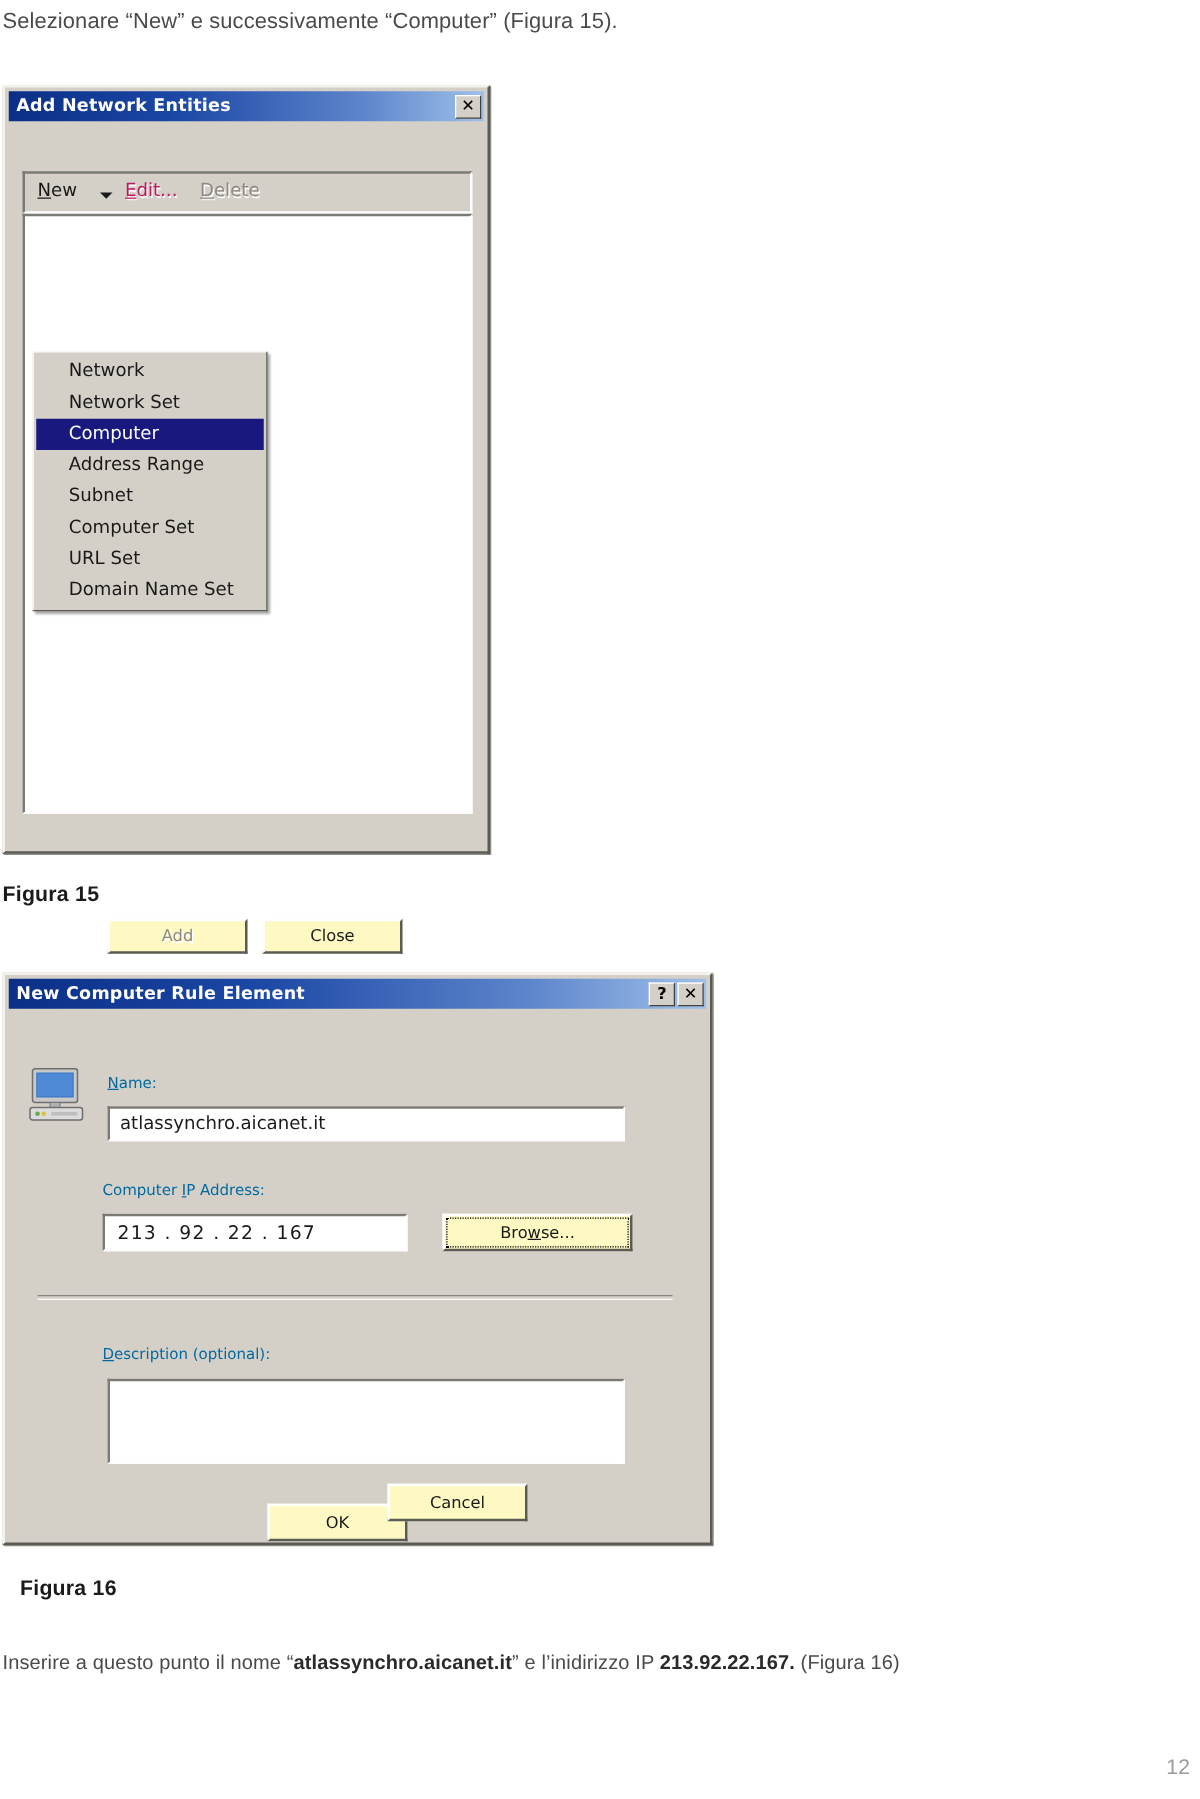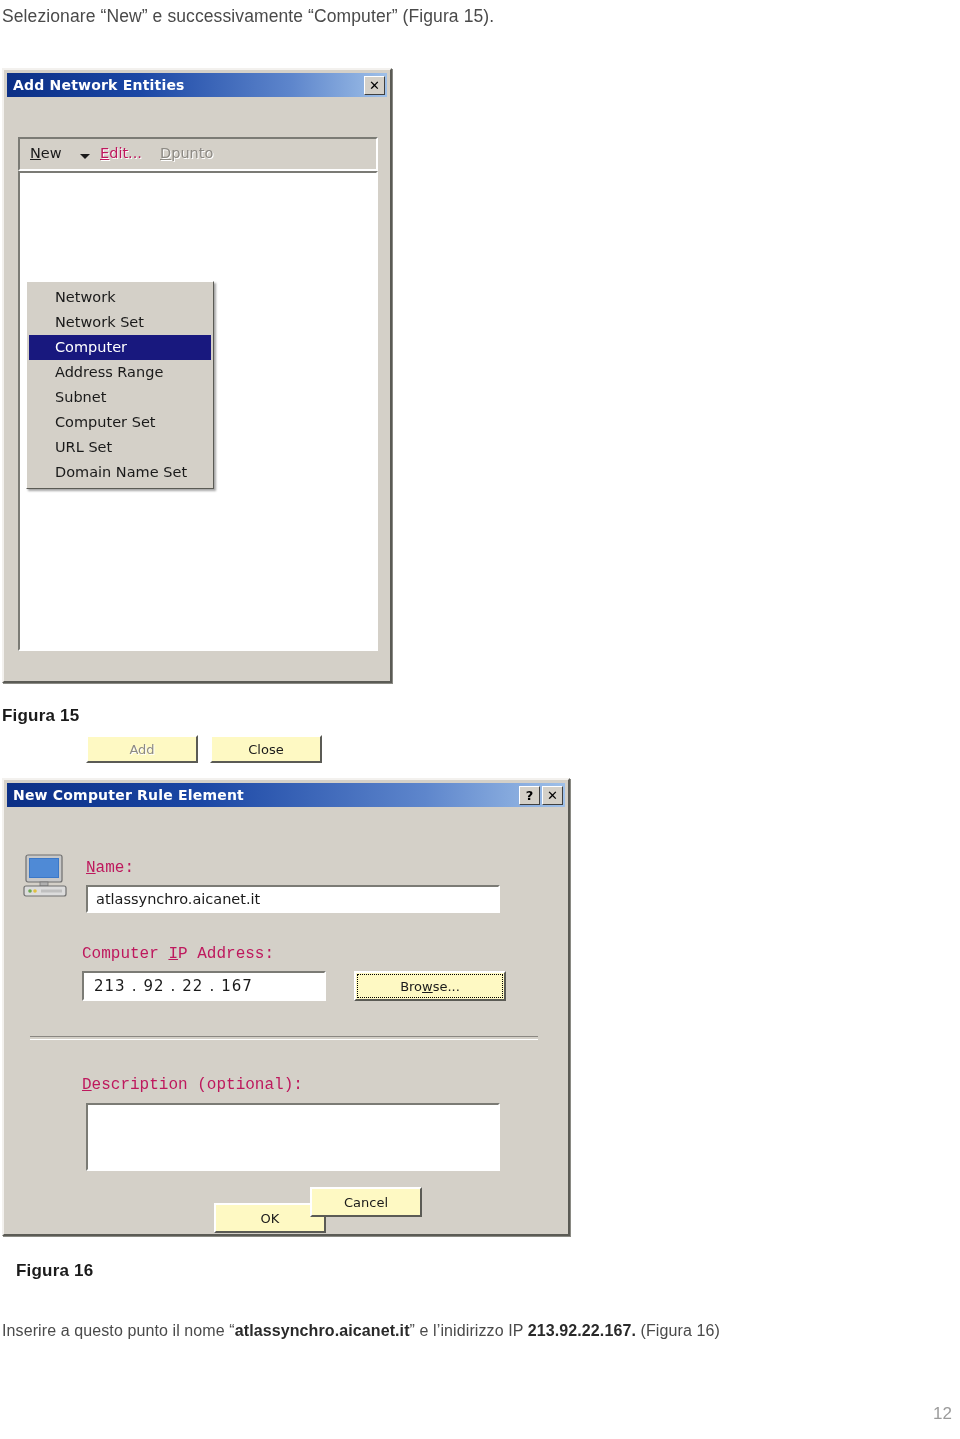--- a/index.html
+++ b/index.html
@@ -93,24 +93,23 @@
     font-weight: bold;
     color: #000000;
     line-height: 1;
     font-family: "DejaVu Sans", sans-serif;
   }
 
   .dlg-body { position: relative; }
 
   .lbl {
     position: absolute;
-    font-size: 16px;
-    color: #be185d;
-    white-space: nowrap;
-    font-family: Liberation Mono, monospace;
+    font-size: 12px;
+    color: #0369a1;
+    white-space: nowrap;
   }
   .lbl u { text-decoration: underline; }
 
   
   .sunken {
     border-top: 2px solid #7b7b75;
     border-left: 2px solid #7b7b75;
     border-right: 2px solid #ffffff;
     border-bottom: 2px solid #ffffff;
     box-sizing: border-box;
@@ -289,21 +288,21 @@
 
     <div class="sunken" id="ane-toolbar-panel">
       <span class="tool" id="toolbar-new">
         <u>N</u><span>ew</span>
       </span>
       <span id="toolbar-new-arrow"></span>
       <span class="tool" id="toolbar-edit">
         <u>E</u><span>dit...</span>
       </span>
       <span class="tool" id="toolbar-delete">
-        <u>D</u><span>punto</span>
+        <u>D</u><span>elete</span>
       </span>
     </div>
 
     <div class="sunken" id="entities-listbox"></div>
 
     <div id="new-dropdown-menu">
       <div class="menu-item">Network</div>
       <div class="menu-item">Network Set</div>
       <div class="menu-item selected">Computer</div>
       <div class="menu-item">Address Range</div>

